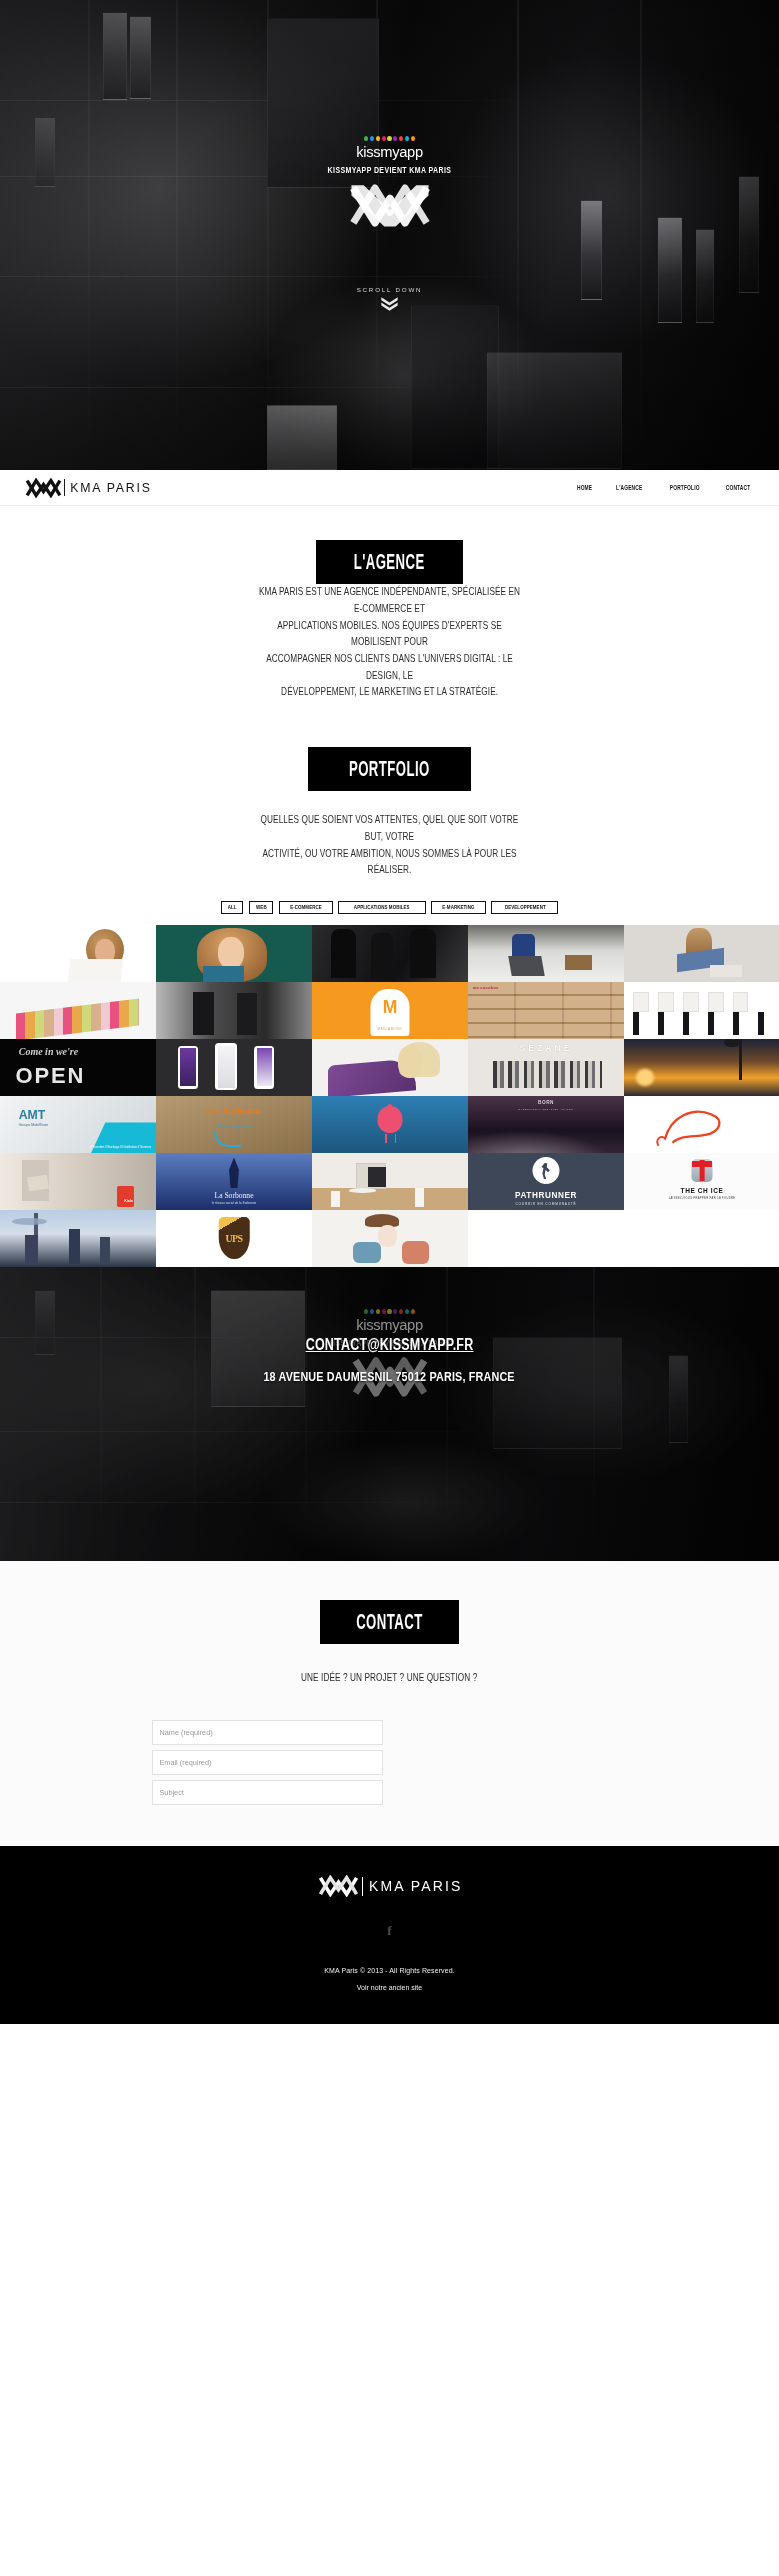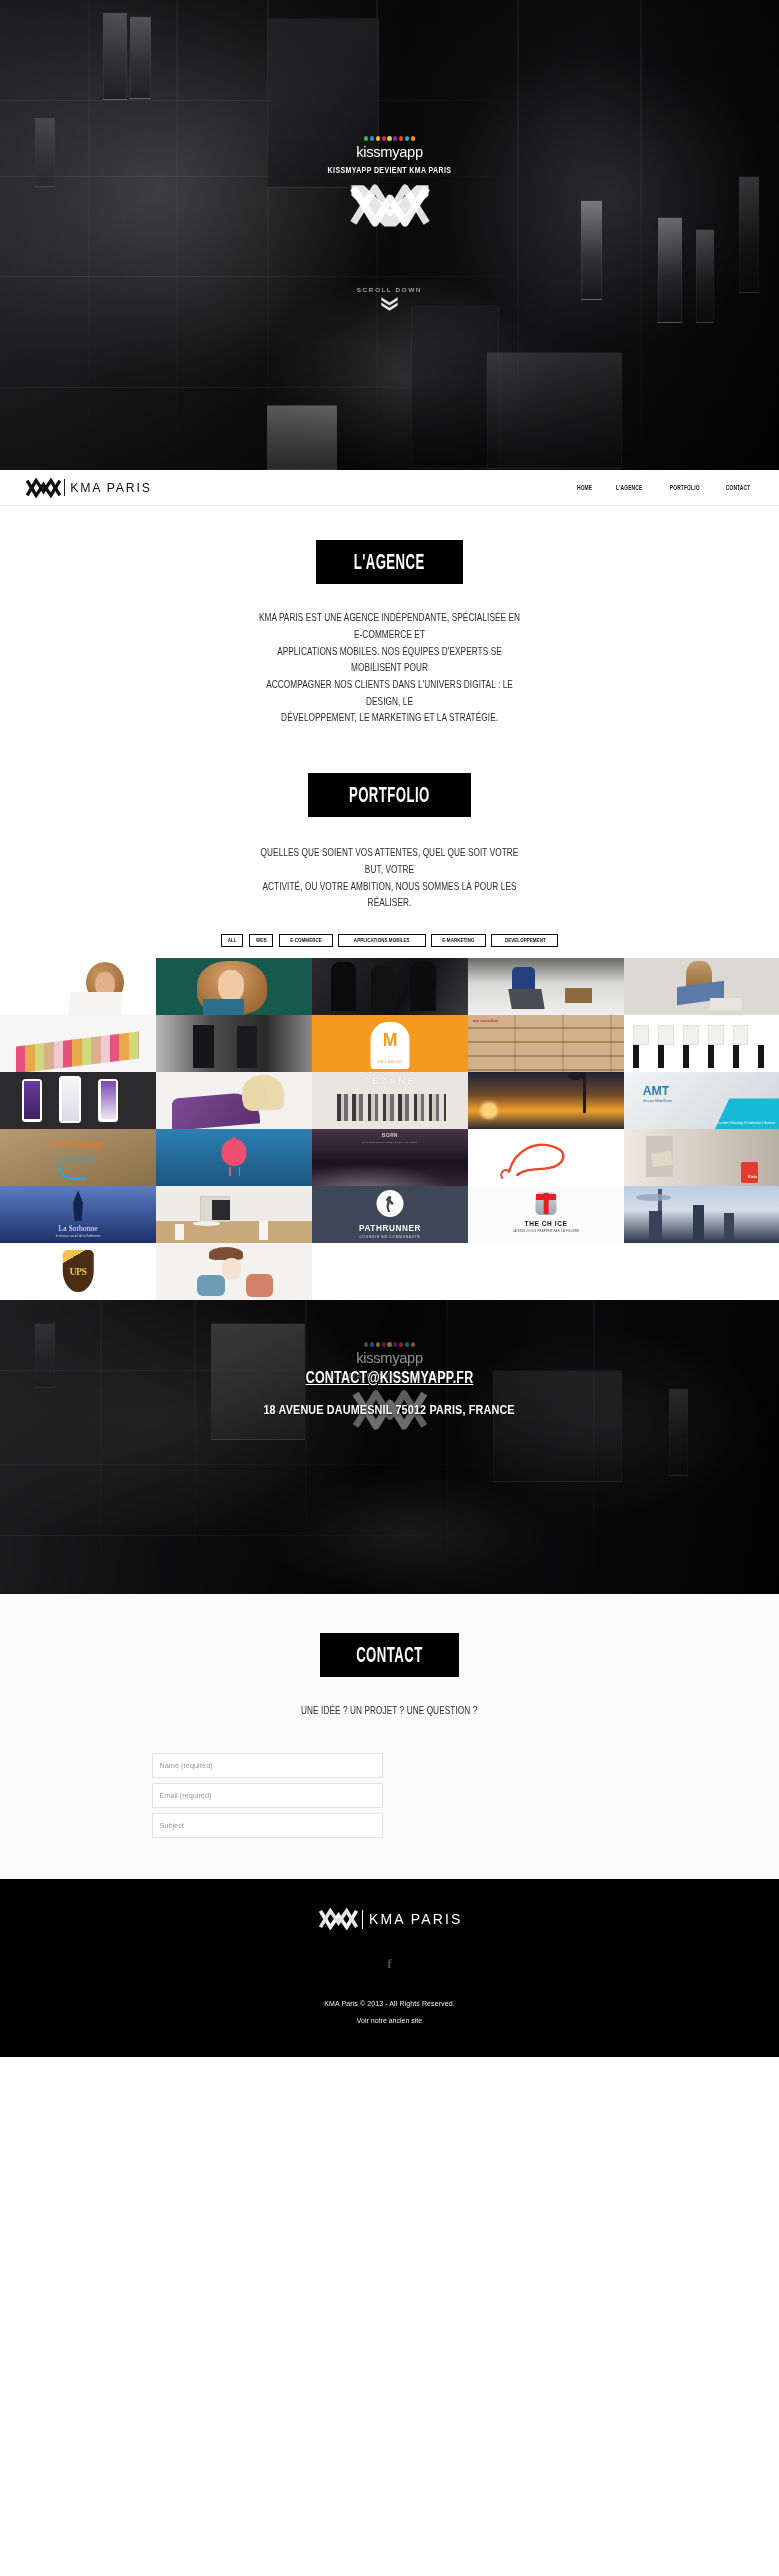--- a/index.html
+++ b/index.html
@@ -121,23 +121,23 @@
   .sec-title span { display:inline-block; transform:scaleX(.6); transform-origin:center; white-space:nowrap; }
   .sec-body {
     max-width:411px; margin:0 auto;
     font-family:"Liberation Sans", sans-serif;
     font-size:10.3px; line-height:1.62;
     color:#2b2b2b; letter-spacing:0.1px;
   }
   .sec-body span { display:inline-block; transform:scaleX(.80); transform-origin:center top; }
 
   #agence { padding:34px 0 0; }
-  #agence .sec-body { margin-top:26px; width:329px; }
+  #agence .sec-body { width:329px; }
   #portfolio { padding:46px 0 0; }
-  #portfolio .sec-body { margin-top:28px; width:329px; }
+  #portfolio .sec-body { margin-top:21px; width:329px; }
 
   
   .filters {
     margin-top:22px; display:flex; justify-content:center;
     gap:5.3px; flex-wrap:wrap;
   }
   .filter {
     border:1.2px solid #111; background:#fff; color:#111;
     font-family:"Liberation Sans", sans-serif;
     font-weight:700; font-size:6.2px; letter-spacing:0.1px;
@@ -444,20 +444,24 @@
       </div>
       <div class="cell" style="background:#fff">
         <div style="position:absolute;left:6%;top:18%;width:15.3px;height:20px;background:#f3f1ee;border:0.6px solid #e3e0dc"></div>
         <div style="position:absolute;left:22%;top:18%;width:15.3px;height:20px;background:#f3f1ee;border:0.6px solid #e3e0dc"></div>
         <div style="position:absolute;left:38%;top:18%;width:15.3px;height:20px;background:#f3f1ee;border:0.6px solid #e3e0dc"></div>
         <div style="position:absolute;left:54%;top:18%;width:15.3px;height:20px;background:#f3f1ee;border:0.6px solid #e3e0dc"></div>
         <div style="position:absolute;left:70%;top:18%;width:15.3px;height:20px;background:#f3f1ee;border:0.6px solid #e3e0dc"></div>
         <div style="position:absolute;left:6%;top:52%;width:141px;height:23.5px;background:repeating-linear-gradient(90deg,#15151a 0 5.9px,transparent 5.9px 25px)"></div>
       </div>
 
+      <div class="cell" style="background:#050505">
+        <div style="position:absolute;left:12%;top:12%;font:italic 700 10px 'Liberation Serif',serif;color:#cfcfcf">Come in we're</div>
+        <div style="position:absolute;left:10%;top:42%;font:700 22px 'Liberation Sans',sans-serif;color:#e6e6e6;letter-spacing:1.8px">OPEN</div>
+      </div>
       <div class="cell" style="background:#2b2b2d">
         <div style="position:absolute;left:14%;top:12%;width:20px;height:43px;background:#fff;border-radius:3.5px;padding:2.3px">
             <div style="width:100%;height:100%;background:linear-gradient(180deg,#6b3aa0,#3b2060)"></div>
           </div>
         <div style="position:absolute;left:38%;top:8%;width:22px;height:47px;background:#fff;border-radius:3.5px;padding:2.3px">
             <div style="width:100%;height:100%;background:linear-gradient(180deg,#f4f4f6,#dcdce4)"></div>
           </div>
         <div style="position:absolute;left:63%;top:12%;width:20px;height:43px;background:#fff;border-radius:3.5px;padding:2.3px">
             <div style="width:100%;height:100%;background:linear-gradient(180deg,#7a45b0,#ece9f5)"></div>
           </div>
@@ -477,21 +481,21 @@
         <div style="position:absolute;left:8%;top:52%;width:17.6px;height:17.6px;border-radius:50%;background:#ffd27a;filter:blur(1.8px)"></div>
       </div>
 
       <div class="cell" style="background:linear-gradient(135deg,#f2f4f5,#cfd6da)">
         <div style="position:absolute;left:12%;top:22%;font:700 12.3px 'Liberation Sans',sans-serif;color:#2a7fa8">AMT</div>
         <div style="position:absolute;left:12%;top:48%;font:400 3.5px 'Liberation Sans',sans-serif;color:#3d6f85">Groupe MobilTeam</div>
         <div style="position:absolute;right:0;bottom:0;width:65px;height:30.5px;background:#16b9d6;clip-path:polygon(22% 0,100% 0,100% 100%,0 100%)"></div>
         <div style="position:absolute;right:4.7px;bottom:3.5px;font:400 2.9px 'Liberation Sans',sans-serif;color:#fff;line-height:1.5;text-align:left">// Transfert  // Stockage  // Distribution  // Services</div>
       </div>
       <div class="cell" style="background:linear-gradient(160deg,#b59a72,#8a7049)">
-        <div style="position:absolute;left:50%;top:16%;transform:translateX(-50%);font:italic 700 10px 'Liberation Serif',serif;color:#ea7a1e;white-space:nowrap">Les Stockage</div>
+        <div style="position:absolute;left:50%;top:16%;transform:translateX(-50%);font:italic 700 10px 'Liberation Serif',serif;color:#ea7a1e;white-space:nowrap">Les Sorbonne</div>
         <div style="position:absolute;left:50%;top:46%;transform:translateX(-50%);font:italic 400 6.5px 'Liberation Serif',serif;color:#2aa8dd;white-space:nowrap">Déménageurs</div>
         <div style="position:absolute;left:37%;top:62%;width:27px;height:15.3px;border-left:2.9px solid #2aa8dd;border-bottom:2.9px solid #2aa8dd;border-radius:0 0 0 15.3px"></div>
       </div>
       <div class="cell" style="background:linear-gradient(180deg,#2d7fb4,#1d567d)">
         <div style="position:absolute;left:50%;top:18%;transform:translateX(-50%);width:25px;height:27px;border-radius:48% 48% 46% 46%;background:#ec4f70"></div>
         <div style="position:absolute;left:50%;top:14%;transform:translateX(-50%);width:5.3px;height:8.2px;background:#ec4f70;border-radius:50% 50% 0 0"></div>
         <div style="position:absolute;left:47%;top:66%;width:1.8px;height:9.4px;background:#ec4f70"></div>
         <div style="position:absolute;left:53%;top:66%;width:1.8px;height:9.4px;background:#ec4f70"></div>
       </div>
       <div class="cell" style="background:linear-gradient(180deg,#4a3448,#1a1220 60%,#332434)">

